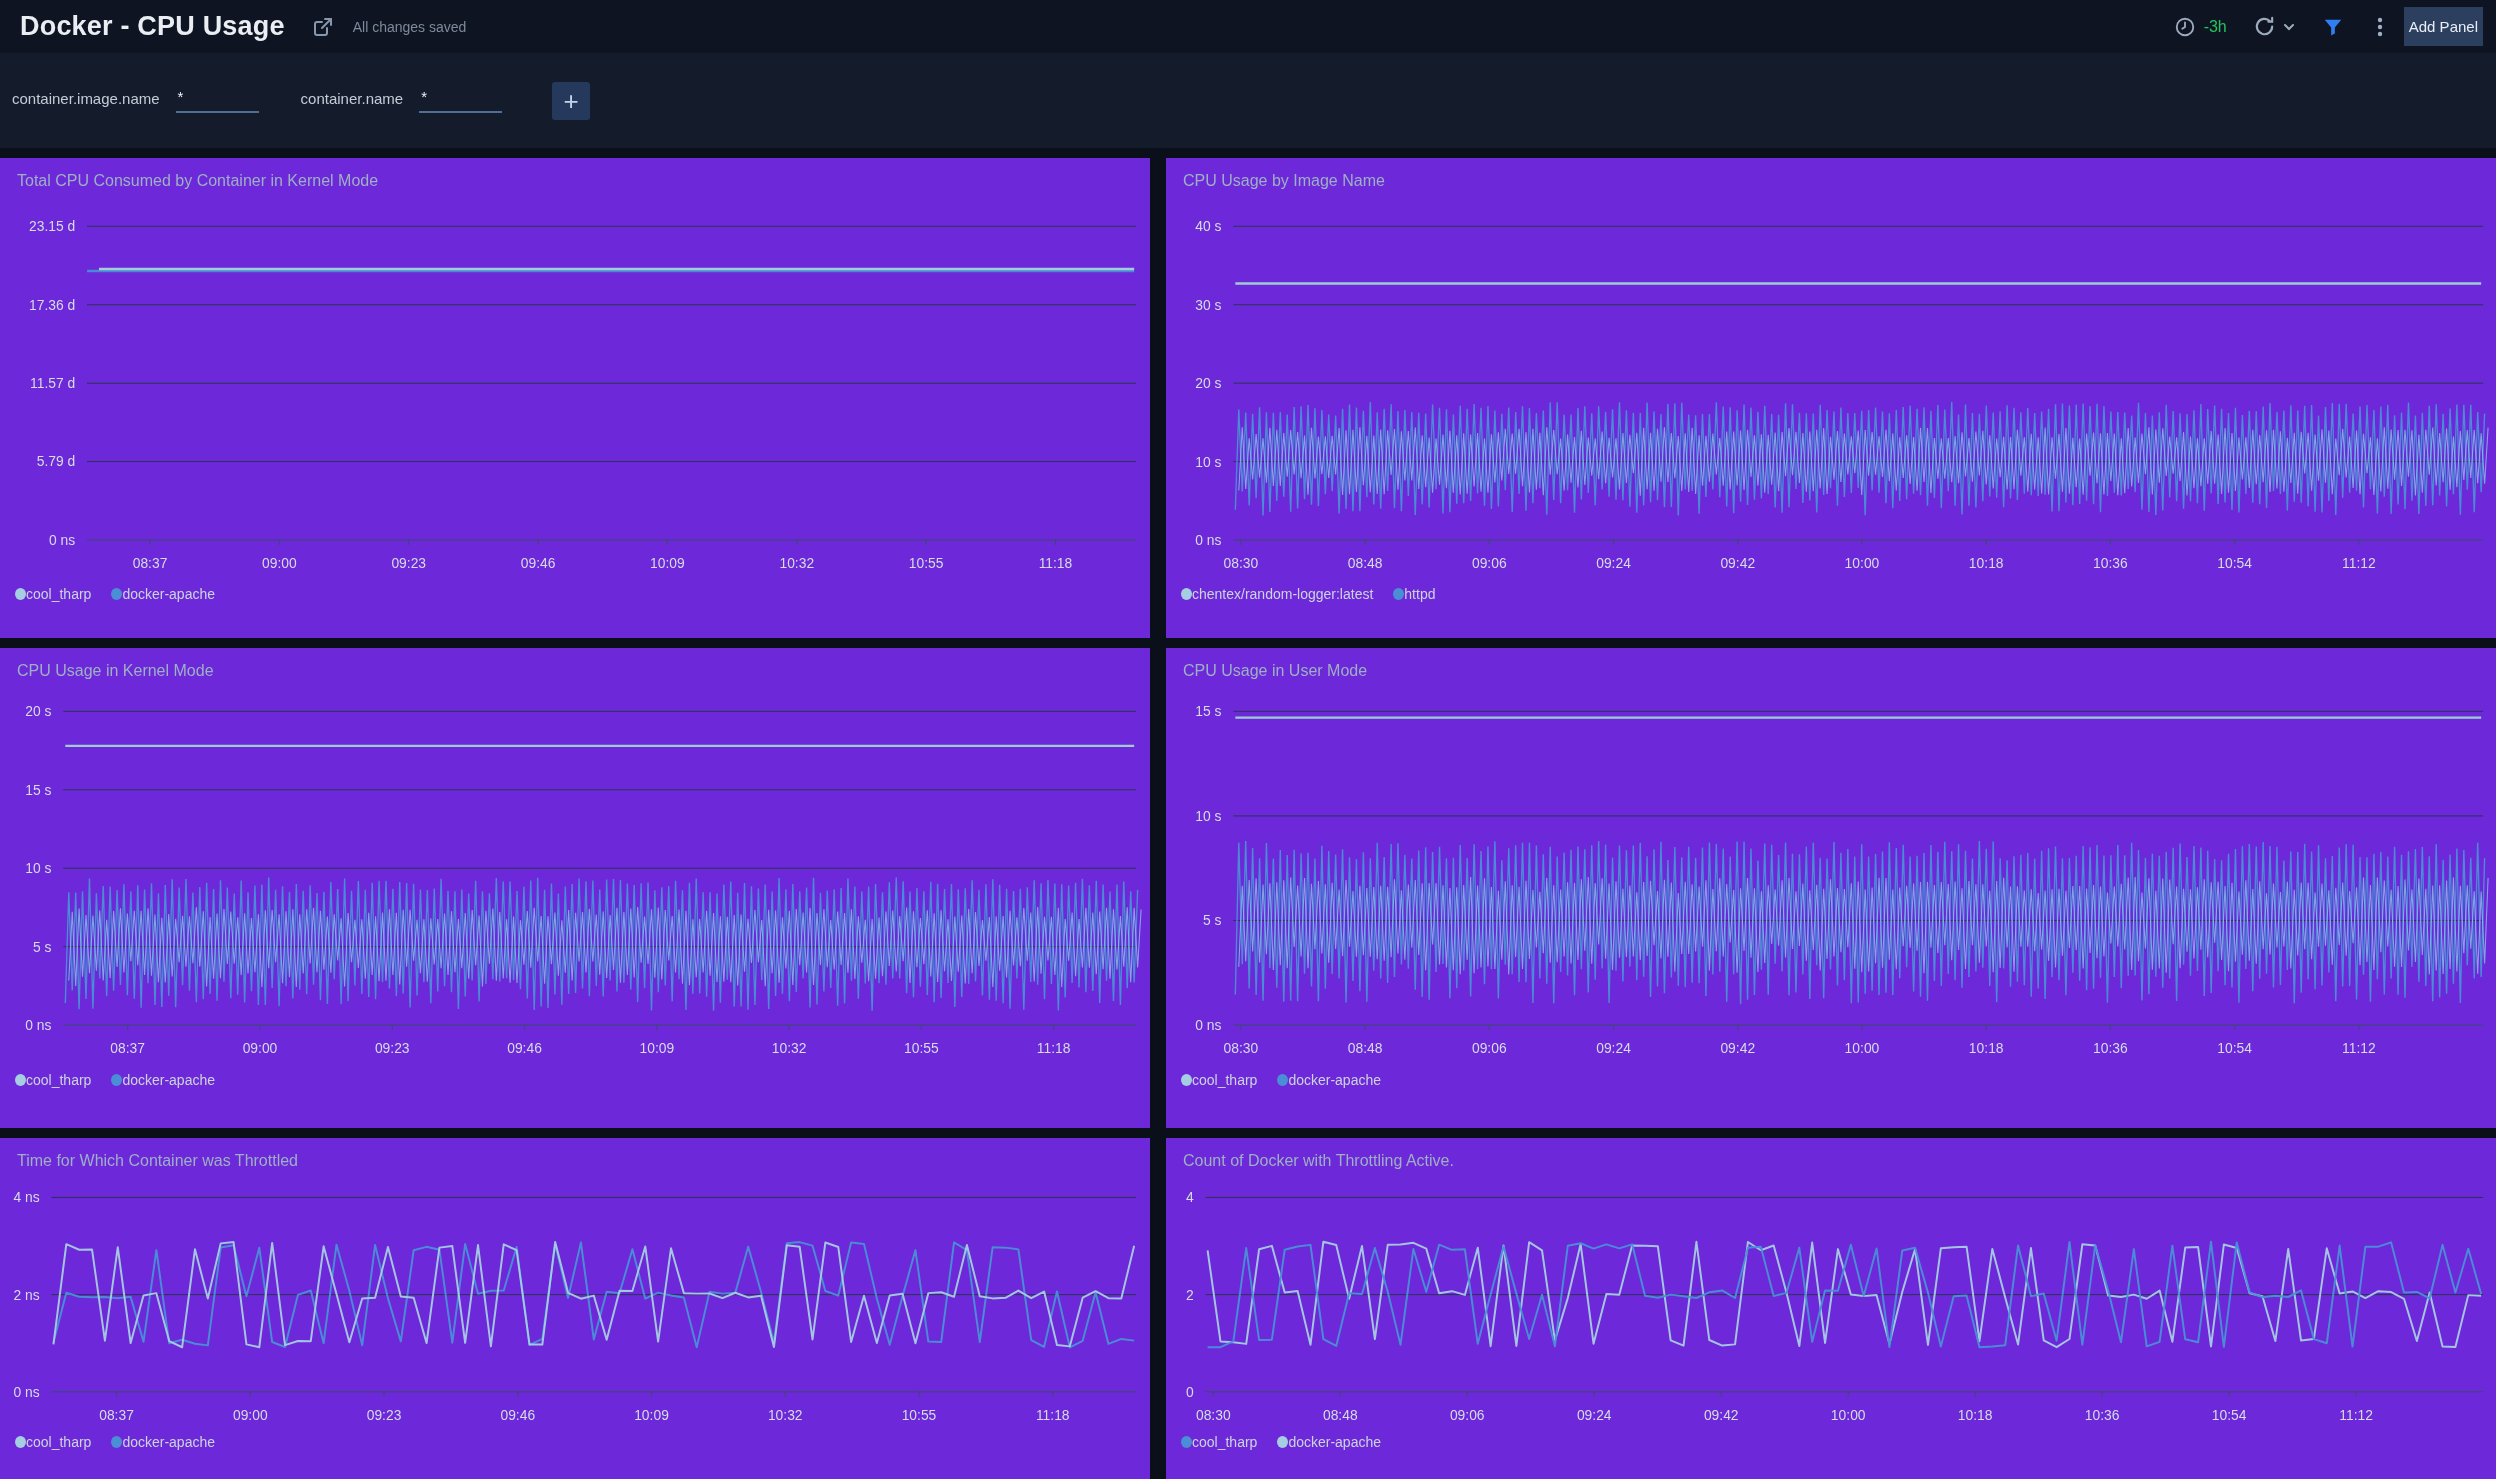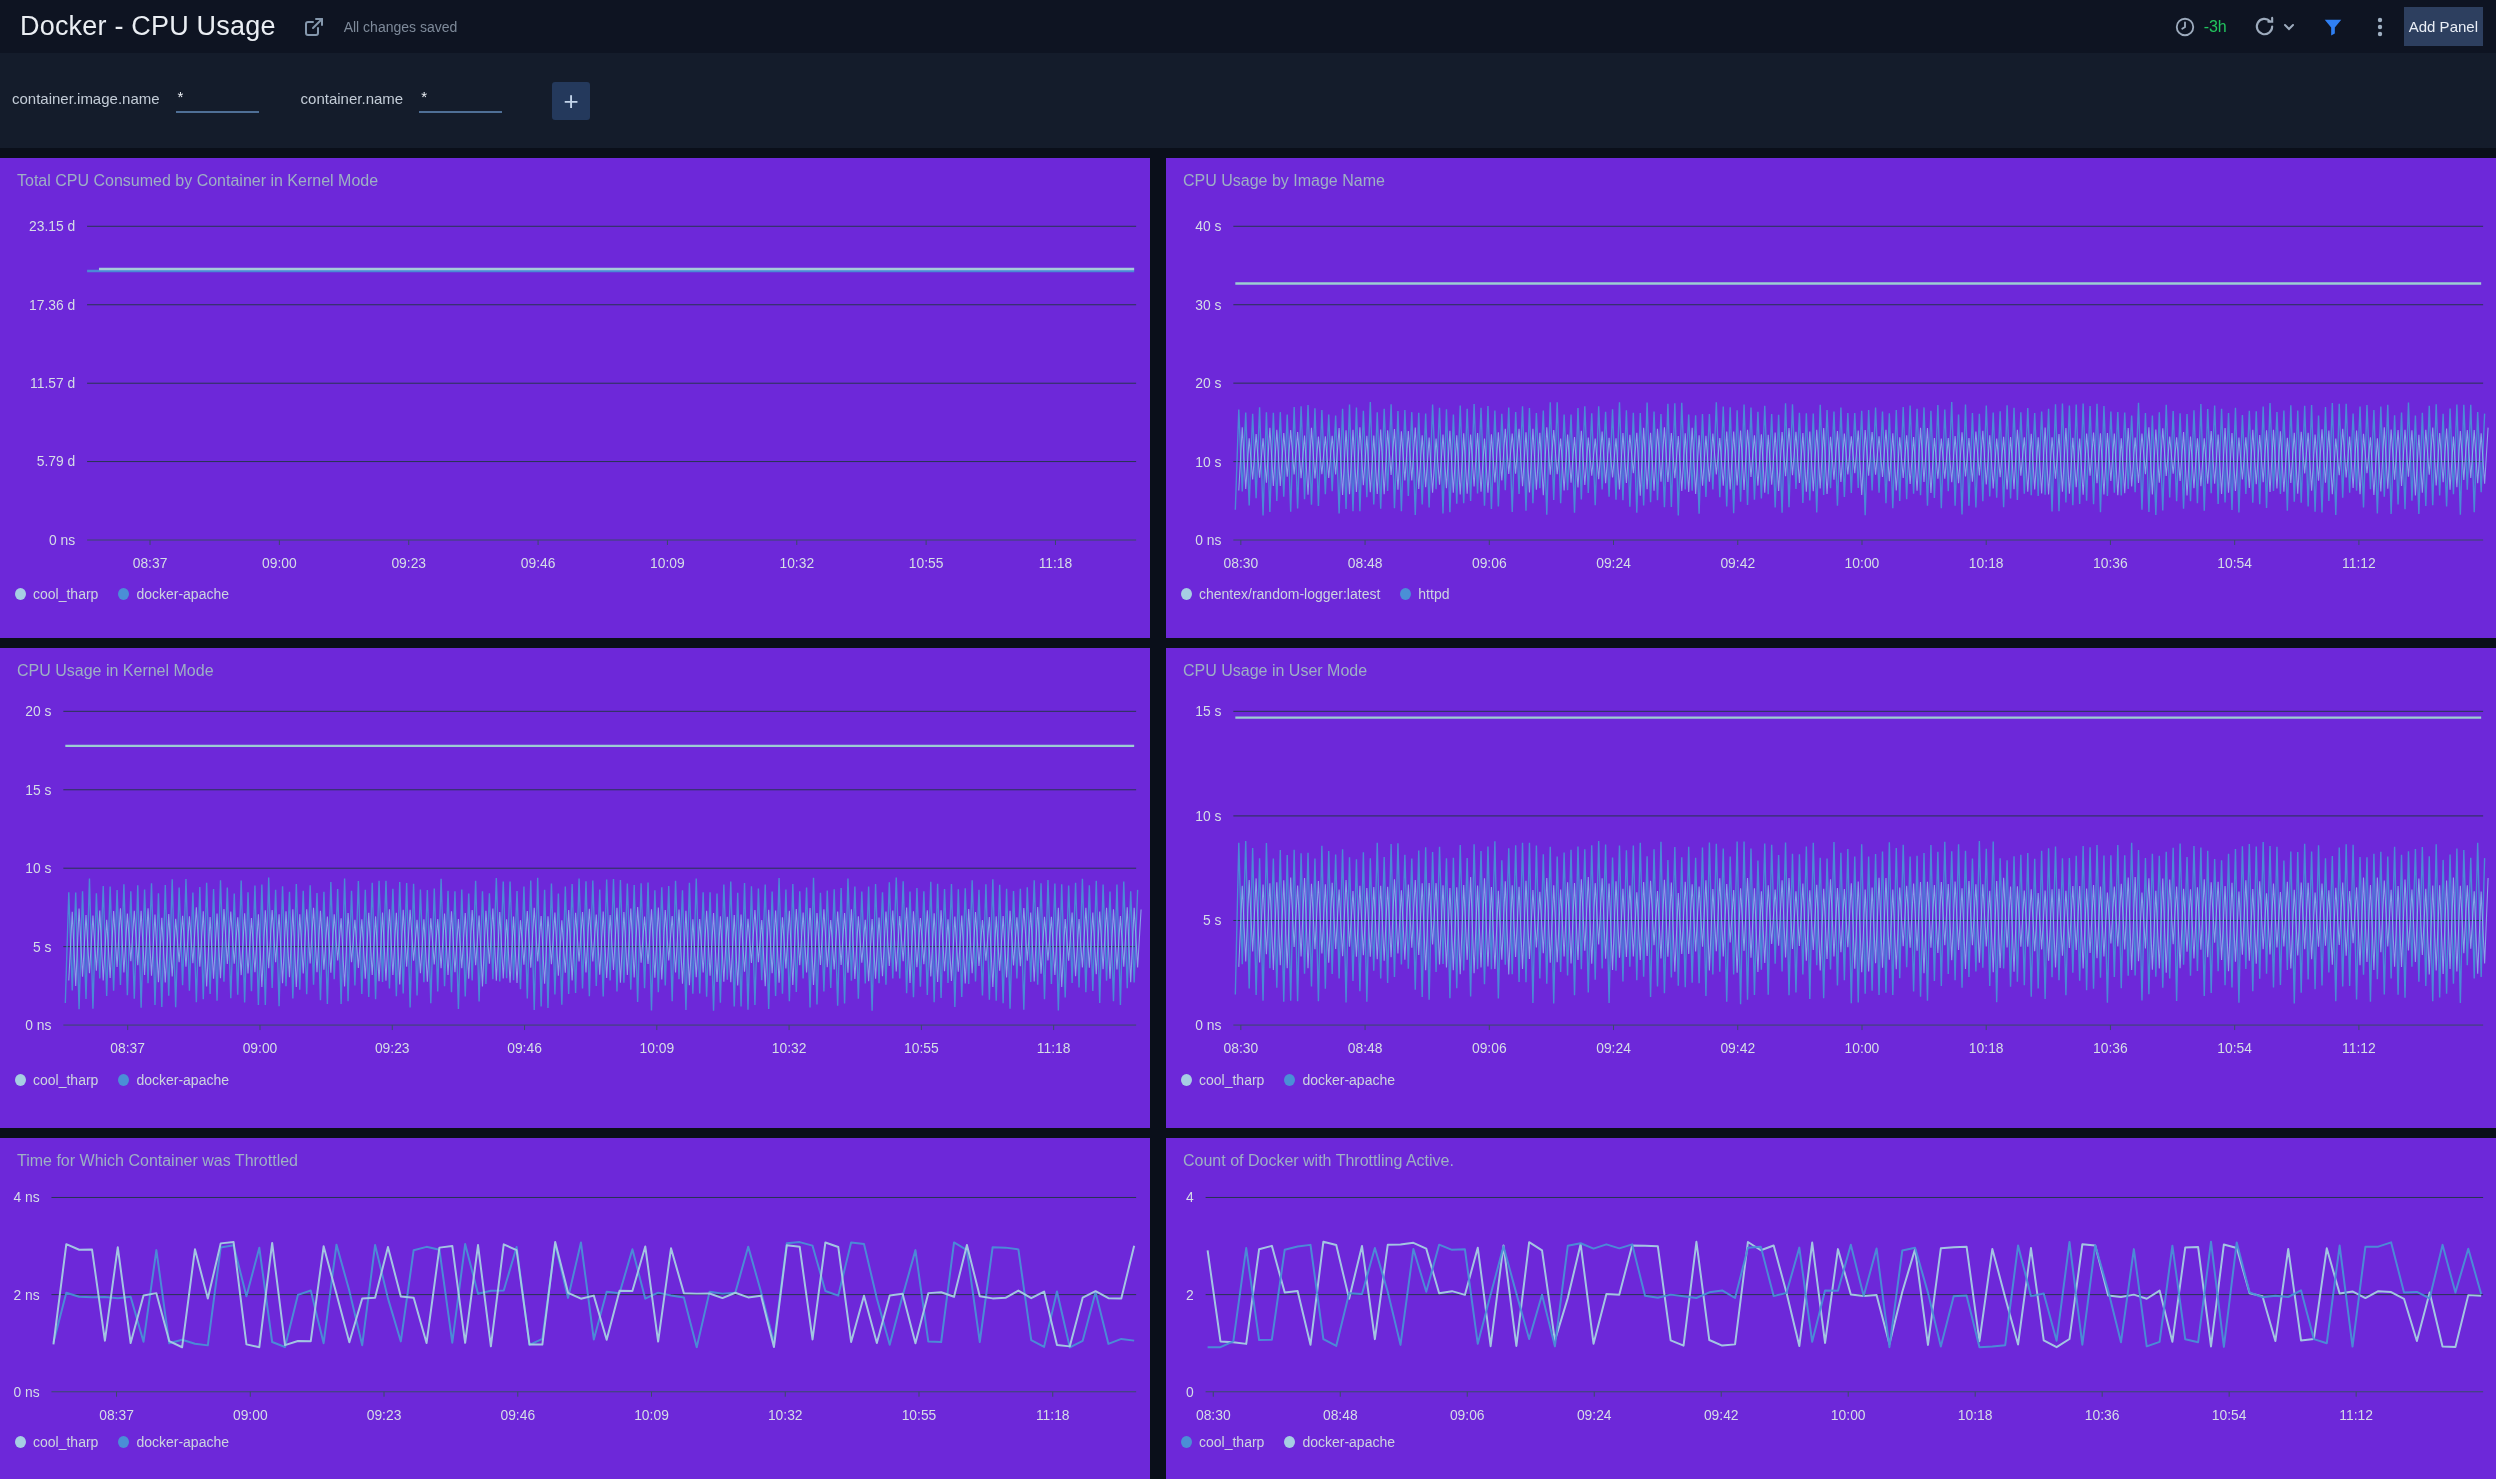--- a/index.html
+++ b/index.html
@@ -4,21 +4,21 @@
 <style>
   * { margin:0; padding:0; box-sizing:border-box; }
   html,body { width:2497px; height:1479px; overflow:hidden; }
   body { font-family:"Liberation Sans", sans-serif; background:#0a0f1a; color:#dfe5ec; }
 
   
   .header {
     height:53px; background:#0e1422; display:flex; align-items:center;
     padding:0 14px 0 20px;
   }
-  .page-title { font-size:27px; font-weight:400; color:#eaeef3; letter-spacing:0.2px; }
+  .page-title { font-size:27px; font-weight:700; color:#eaeef3; letter-spacing:0.2px; }
   .share-btn { margin-left:26px; color:#8598ad; display:flex; align-items:center; }
   .saved { margin-left:18px; font-size:14px; color:#7e8a9a; }
   .header-spacer { flex:1; }
   .hdr-group { display:flex; align-items:center; gap:26px; color:#9dabbd; }
   .time-chip { display:flex; align-items:center; gap:8px; font-size:16px; color:#22c55e; }
   .refresh-wrap { display:flex; align-items:center; gap:6px; }
   .add-panel-btn {
     margin-left:14px; background:#2d3f5f; color:#e9eef6; border:none; border-radius:0;
     font-size:15px; padding:11px 5px; font-family:inherit; cursor:pointer;
   }
@@ -44,21 +44,21 @@
     grid-template-rows:480px 480px 341px; gap:10px 16px; background:#0a0f1a;
   }
   .panel { position:relative; background:#6d28d9; overflow:hidden; }
   .panel-title {
     position:absolute; left:17px; top:14px; font-size:16px; color:#9db0c4; z-index:2;
   }
   .chart-svg { position:absolute; inset:0; width:100%; height:100%; }
   .legend {
     position:absolute; left:15px; display:flex; gap:20px; align-items:center; z-index:2;
   }
-  .legend-item { display:flex; align-items:center; gap:7px; cursor:pointer;text-align:center; }
+  .legend-item { display:flex; align-items:center; cursor:pointer;text-align:center; }
   .legend-dot { width:11px; height:12px; border-radius:50%; display:inline-block; }
   .legend-label { font-size:14px; color:#ccd5df; }
   .r1 .legend { top:428px; } .r2 .legend { top:424px; } .r3 .legend { top:296px; }
 
   svg text { font-family:"Liberation Sans", sans-serif; font-size:14px; fill:#d5dde6; }
 </style>
 </head>
 <body>
 
 <div class="header">

